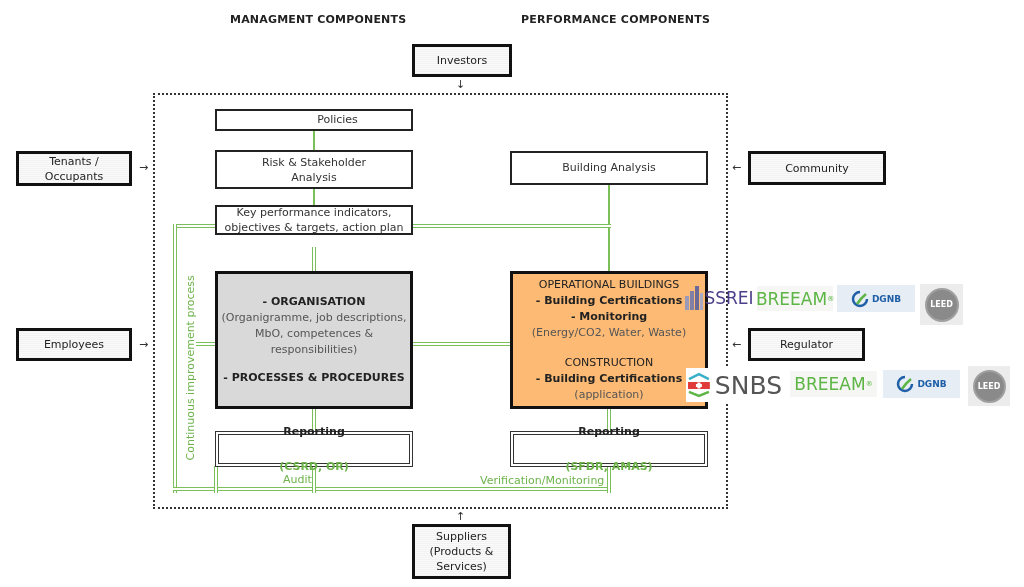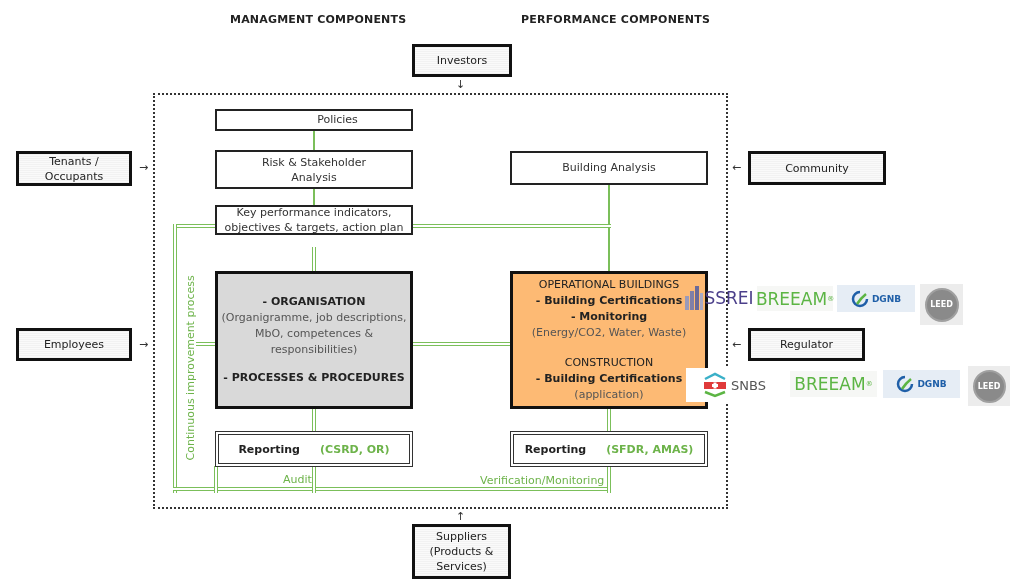--- a/index.html
+++ b/index.html
@@ -6,21 +6,21 @@
   body{width:1024px;height:587px;position:relative;overflow:hidden;font-family:"DejaVu Sans",sans-serif;color:#222;}
   .abs{position:absolute;box-sizing:border-box;}
   .hdr{font-weight:bold;font-size:11px;letter-spacing:0.2px;color:#222;}
   .stake{border:3px solid #111;background:repeating-linear-gradient(0deg,#f2f2f2 0 1px,#fafafa 1px 2px),#f5f5f5;display:flex;align-items:center;justify-content:center;text-align:center;font-size:11px;line-height:15px;color:#222;}
   .box{border:2px solid #222;background:#fff;display:flex;align-items:center;justify-content:center;text-align:center;font-size:11px;line-height:16px;color:#333;}
   .dotted{border:2px dotted #333;}
   .gline{background:#7bbf5a;}
   .gh{height:4px;border-top:1px solid #7bbf5a;border-bottom:1px solid #7bbf5a;background:#fff;}
   .gv{width:4px;border-left:1px solid #7bbf5a;border-right:1px solid #7bbf5a;background:#fff;}
   .big{border:3px solid #111;display:flex;flex-direction:column;align-items:center;justify-content:center;text-align:center;font-size:11px;line-height:16px;}
-  .rep{border:4px double #333;background:#fff;display:flex;flex-direction:row;align-items:center;justify-content:center;text-align:center;font-size:11px;line-height:15px;gap:20px;}
+  .rep{border:4px double #333;background:#fff;display:flex;flex-direction:column;align-items:center;justify-content:center;text-align:center;font-size:11px;line-height:15px;gap:20px;}
   .green-t{color:#6db34a;}
   .b{font-weight:bold;color:#222;}
   .gray-t{color:#555;}
   .arrow{font-size:11px;color:#333;}
   .logo{display:flex;align-items:center;justify-content:center;font-size:17px;}
 </style>
 </head>
 <body>
 
 <div class="abs hdr" style="left:230px;top:13px;">MANAGMENT COMPONENTS</div>
@@ -167,21 +167,21 @@
 </div>
 
 <div class="abs logo" style="left:686px;top:368px;width:96px;height:34px;background:#fff;">
   <svg width="26" height="26" viewBox="0 0 26 26">
     <path d="M3 7 L13 2 L23 7" fill="none" stroke="#3ab0c8" stroke-width="2.5"></path>
     <rect x="2" y="10" width="22" height="7" fill="#e03a3a"></rect>
     <rect x="10" y="12" width="6" height="3" fill="#fff"></rect>
     <rect x="11.5" y="10.5" width="3" height="6" fill="#fff"></rect>
     <path d="M3 20 L13 24 L23 20" fill="none" stroke="#5cb544" stroke-width="2.5"></path>
   </svg>
-  <span style="color:#555;font-size:13px;margin-left:3px;">SNBS</span>
+  <span style="color:#555;font-size:25px;margin-left:3px;">SNBS</span>
 </div>
 <div class="abs logo" style="left:790px;top:371px;width:87px;height:26px;background:#f6f7f5;">
   <span style="color:#5cb544;font-size:17px;">BREEAM</span>
     <sup style="color:#5cb544;font-size:7px;">®</sup>
 </div>
 <div class="abs logo" style="left:883px;top:370px;width:77px;height:28px;background:#e6edf5;">
   <svg width="18" height="18" viewBox="0 0 18 18">
     <path d="M9 2 A7 7 0 1 0 16 9" fill="none" stroke="#1f5fa8" stroke-width="2.5"></path>
     <path d="M6 14 Q10 8 15 4" fill="none" stroke="#5cb544" stroke-width="2.5"></path>
   </svg>

